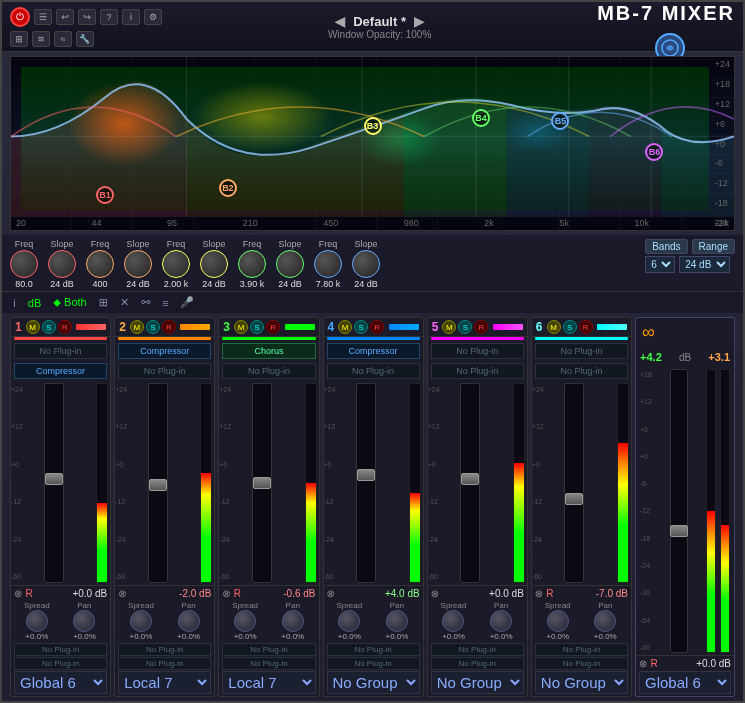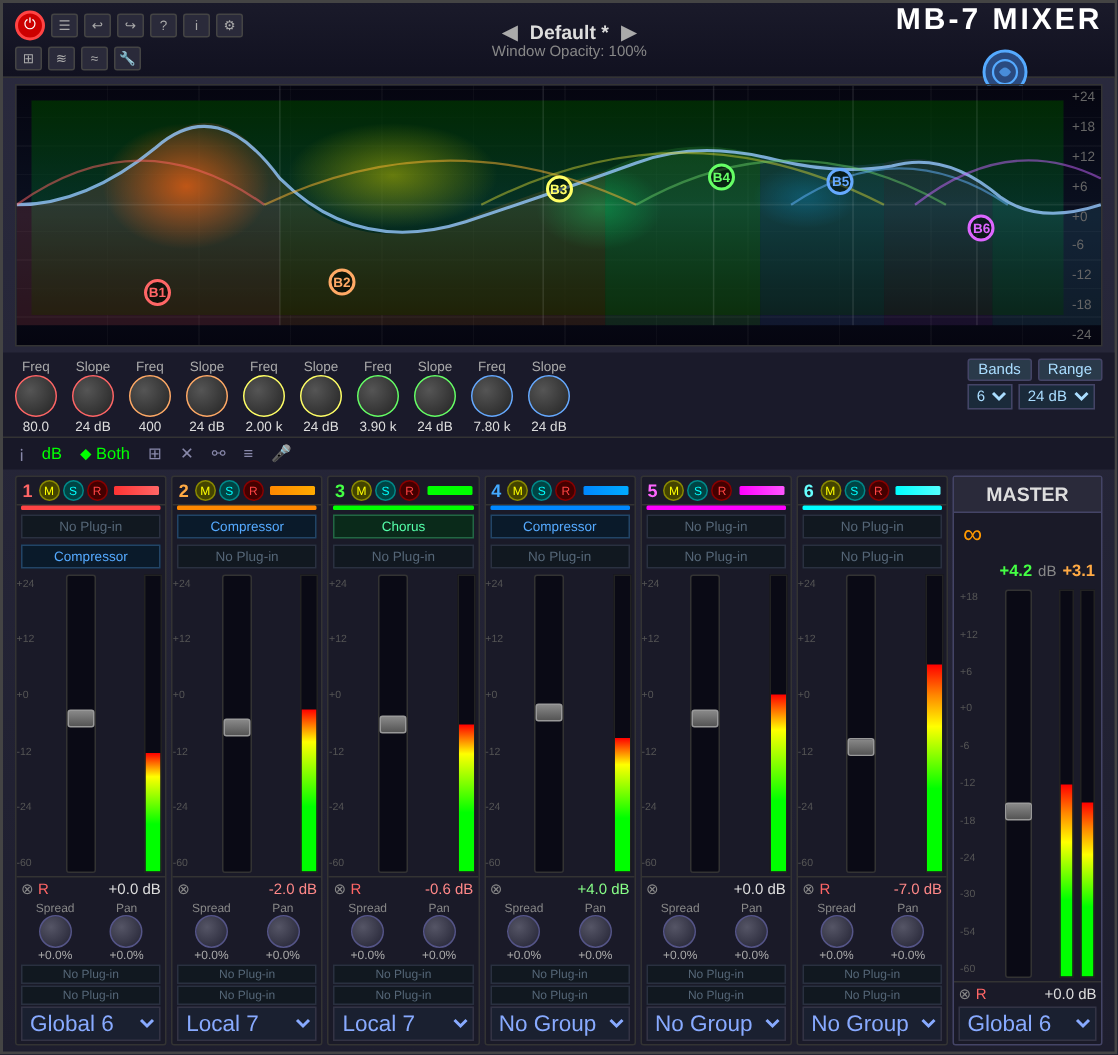--- a/index.html
+++ b/index.html
@@ -521,21 +521,21 @@
       font-weight: bold;
       color: #ddd;
       border-bottom: 1px solid #446;
     }
 
     .master-meters {
       display: flex;
       gap: 4px;
       padding: 4px;
       align-items: center;
-      justify-content: flex-end;
+      justify-content: space-between;
     }
 
     .master-db {
       font-size: 11px;
       font-weight: bold;
     }
 
     .master-db.pos { color: #4f4; }
     .master-db.pos2 { color: #fa4; }
 
@@ -708,20 +708,32 @@
       <line x1="0" y1="77" x2="700" y2="77" stroke="rgba(255,255,255,0.08)" stroke-width="1"></line>
     </svg>
 
     <div class="band-node b1">B1</div>
     <div class="band-node b2">B2</div>
     <div class="band-node b3">B3</div>
     <div class="band-node b4">B4</div>
     <div class="band-node b5">B5</div>
     <div class="band-node b6">B6</div>
 
+    <div class="freq-labels">
+      <span>20</span>
+      <span>44</span>
+      <span>95</span>
+      <span>210</span>
+      <span>450</span>
+      <span>980</span>
+      <span>2k</span>
+      <span>5k</span>
+      <span>10k</span>
+      <span>22k</span>
+    </div>
     <div class="db-labels">
       <span>+24</span>
       <span>+18</span>
       <span>+12</span>
       <span>+6</span>
       <span>+0</span>
       <span>-6</span>
       <span>-12</span>
       <span>-18</span>
       <span>-24</span>
@@ -1137,21 +1149,20 @@
         </div>
         <div class="bottom-plugin">No Plug-in</div>
         <div class="bottom-plugin">No Plug-in</div>
         <select class="group-select">
           <option>No Group</option><option>Global 6</option><option>Local 7</option>
         </select>
       </div>
     </div>
 
     <div class="master-channel">
-      <div class="master-header">MASTER</div>
 
       <div style="display:flex;align-items:center;gap:6px;padding:4px 6px;">
         <span style="font-size:18px;color:#f90;">∞</span>
       </div>
 
       <div class="master-meters">
         <span class="master-db pos">+4.2</span>
         <span style="color:#888;font-size:10px;">dB</span>
         <span class="master-db pos2">+3.1</span>
       </div>

